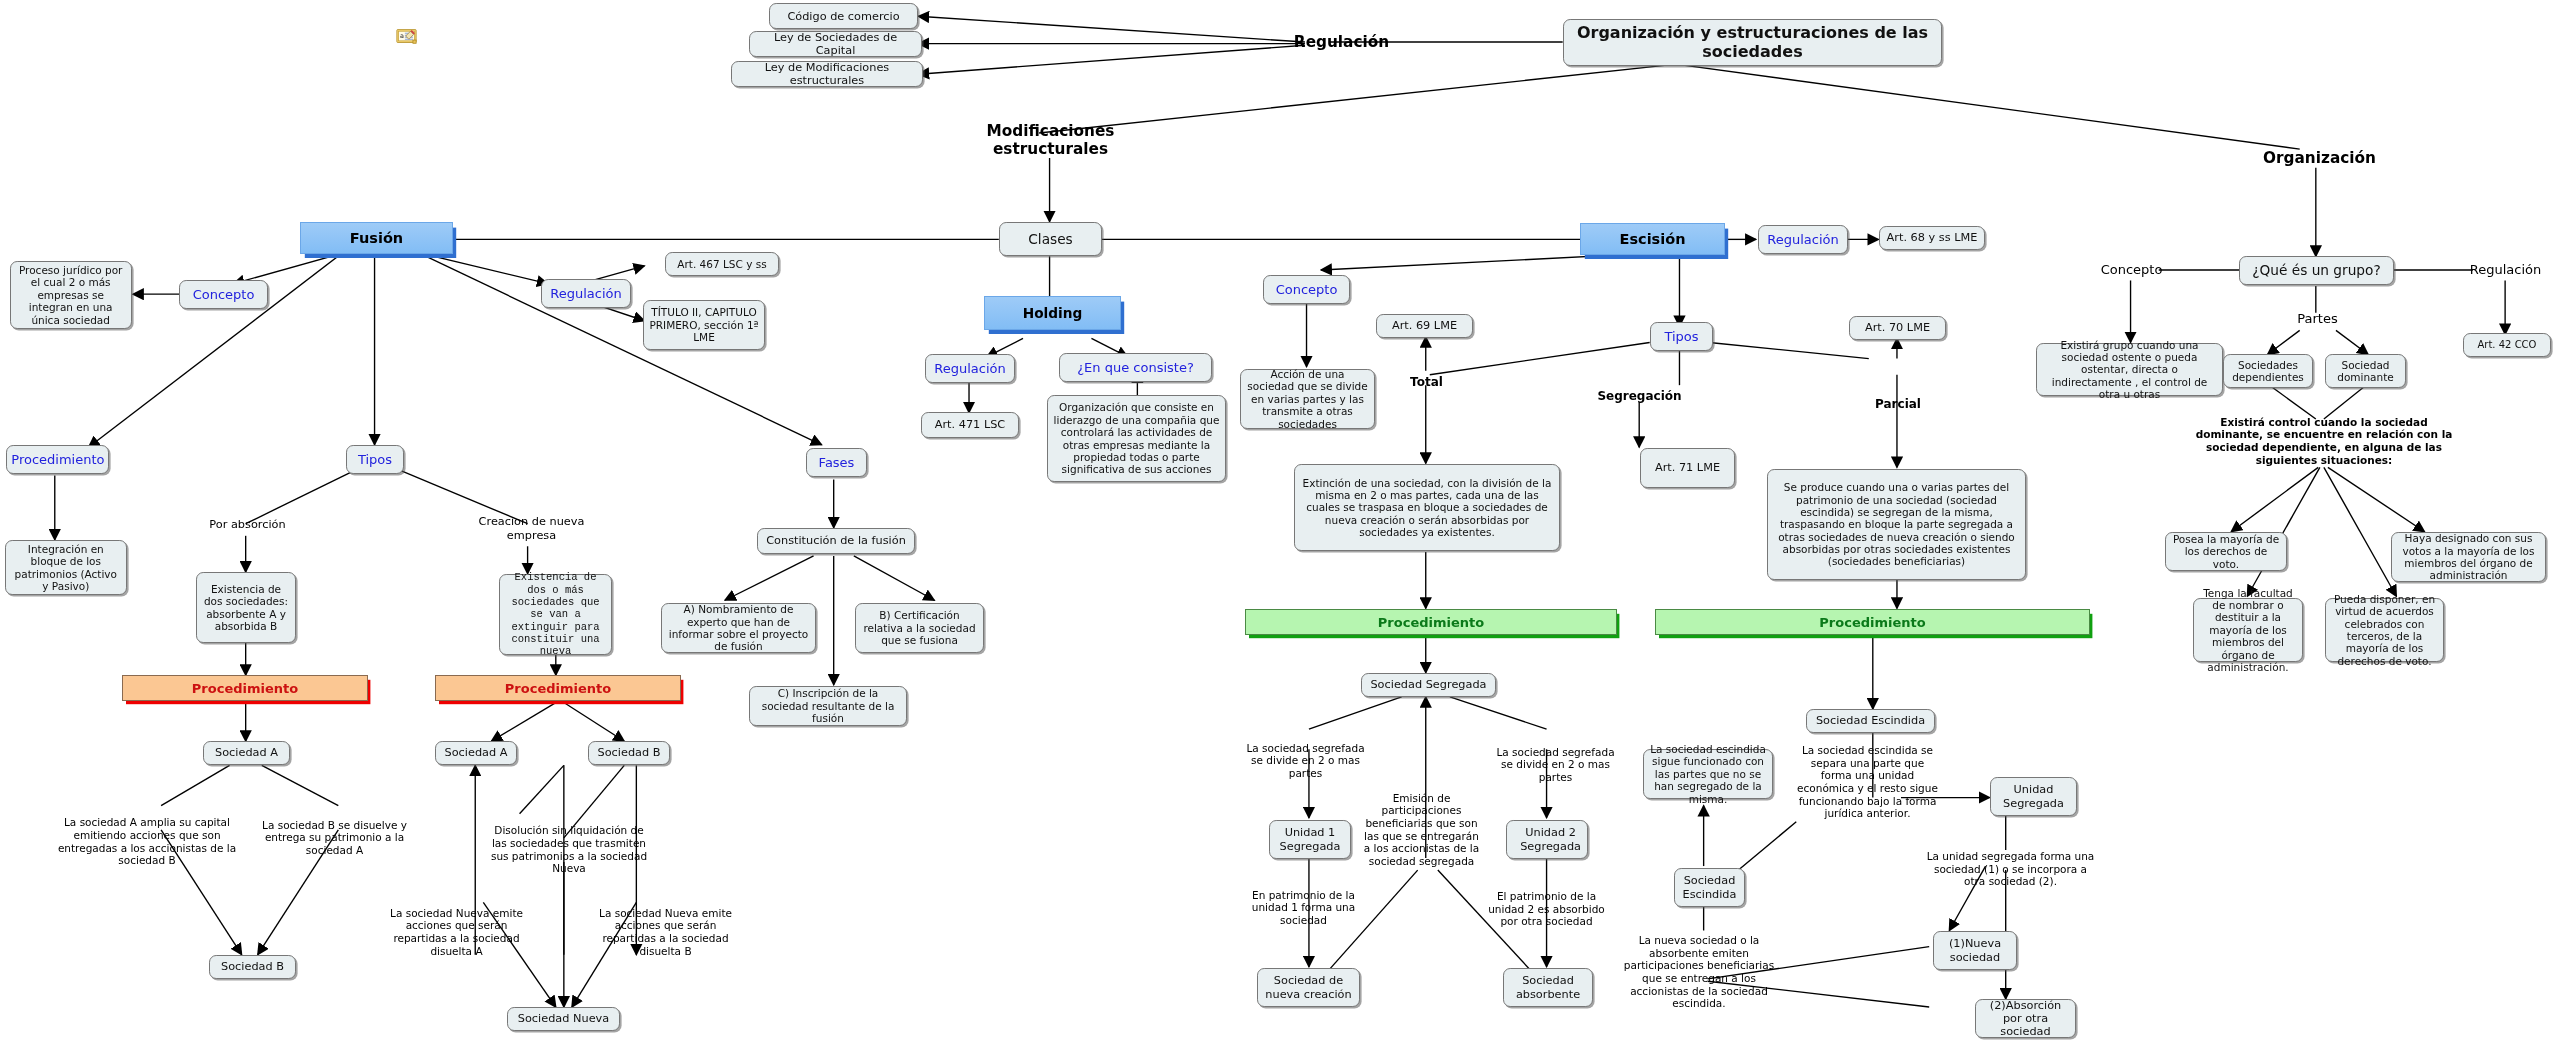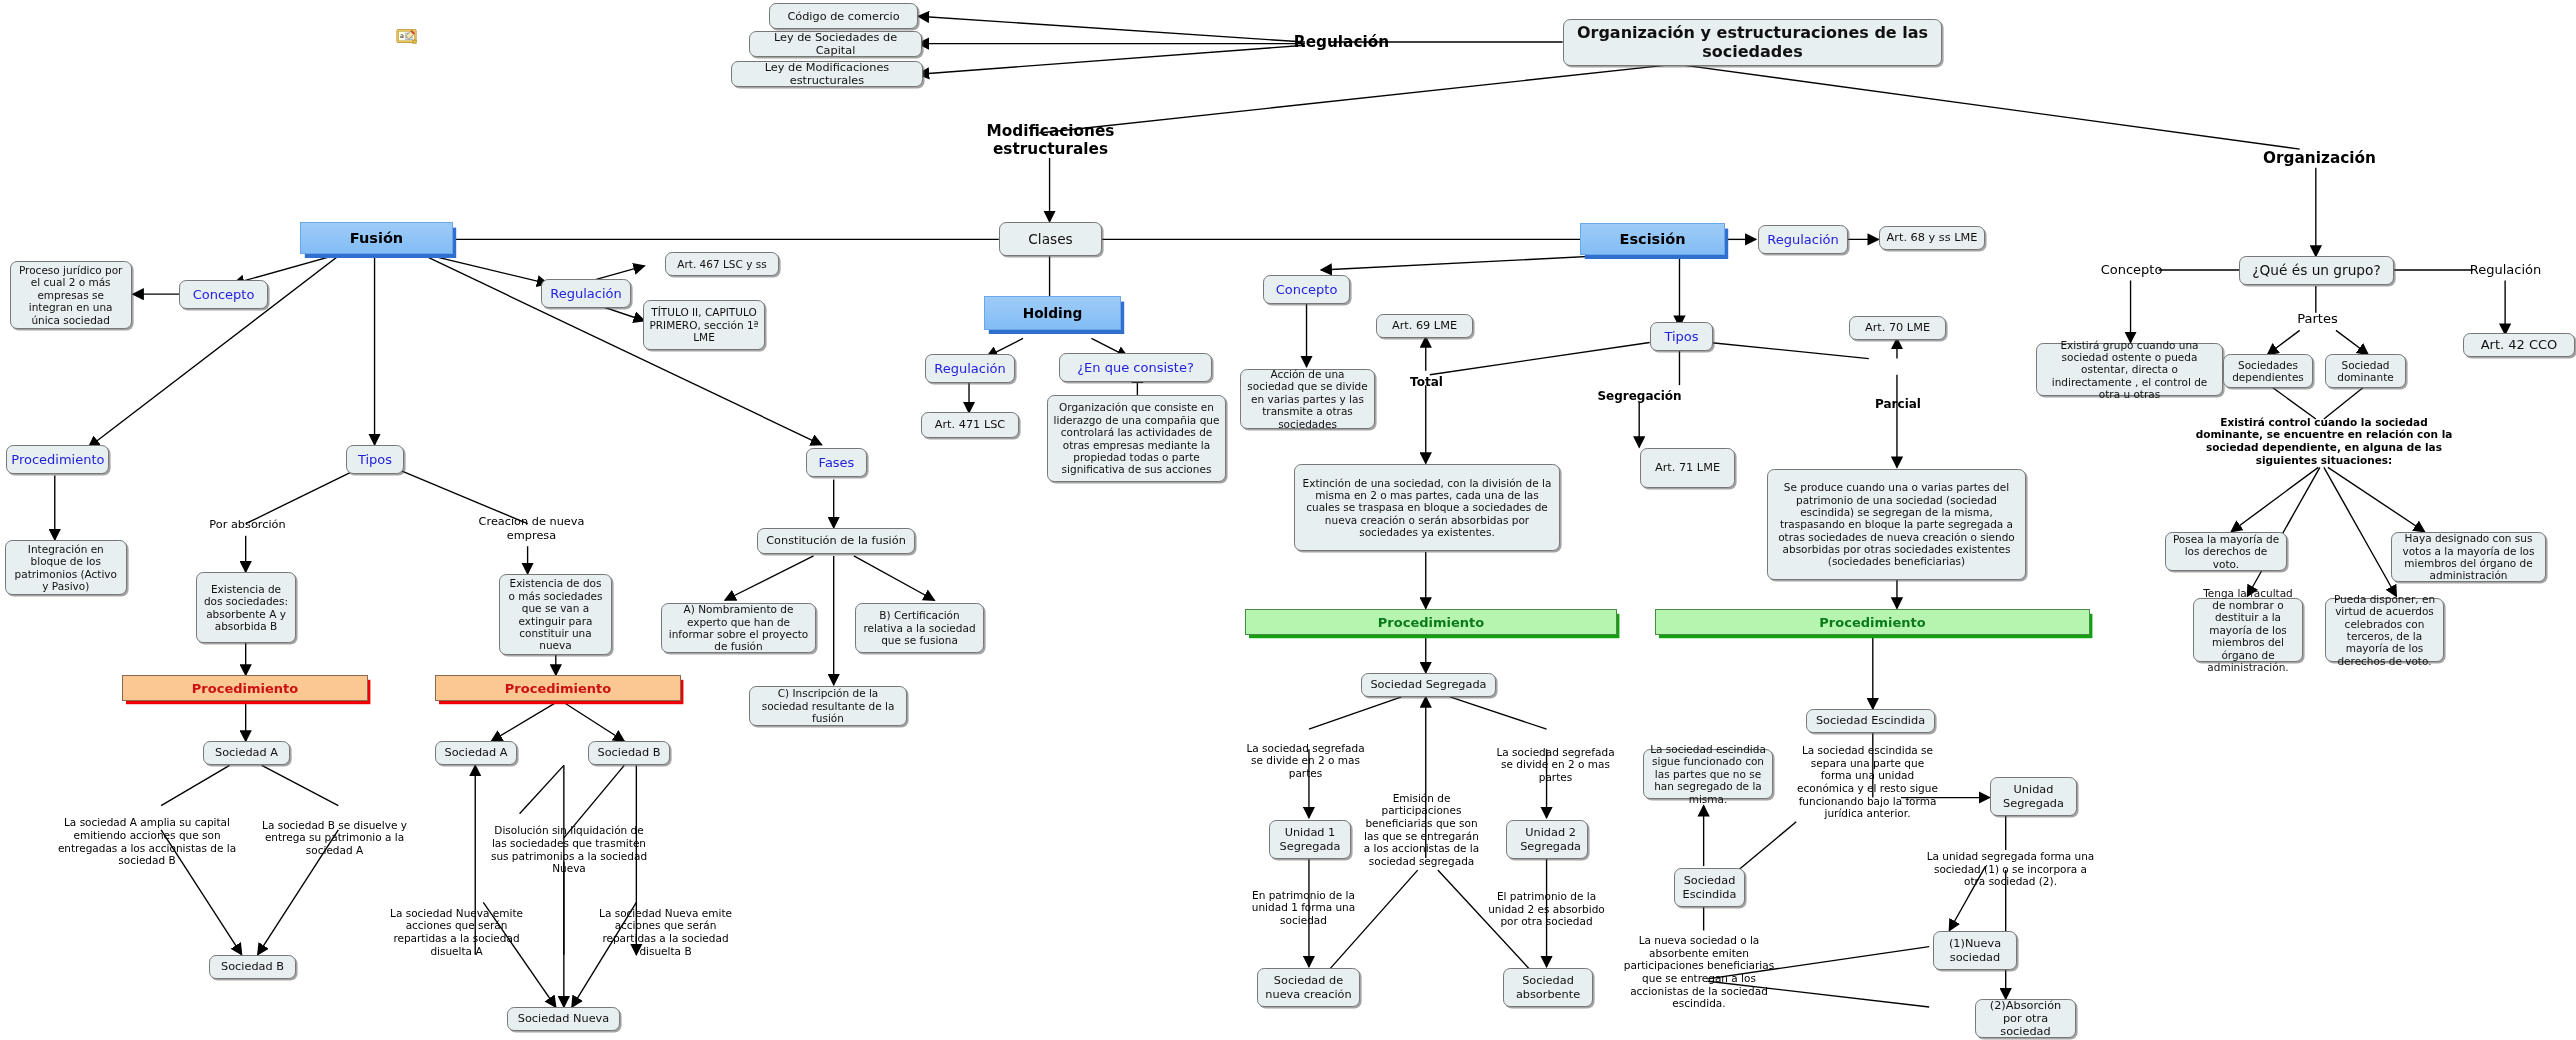--- a/index.html
+++ b/index.html
@@ -222,21 +222,21 @@
 
   <div class="node shadow blue-txt" style="left:6.4px;top:445px;width:103px;height:29px;font-size:13px;">Procedimiento</div>
   <div class="node shadow" style="left:4.8px;top:540px;width:122px;height:55px;font-size:10.5px;">Integración en bloque de los patrimonios (Activo y Pasivo)</div>
 
   <div class="node shadow blue-txt" style="left:346px;top:445px;width:58px;height:29px;font-size:13px;">Tipos</div>
 
   <div class="plain" style="left:187px;top:516px;width:121px;height:17.7px;font-size:11.3px;">Por absorción</div>
   <div class="node shadow" style="left:196px;top:572px;width:100px;height:71px;font-size:10.5px;">Existencia de dos sociedades: absorbente A y absorbida B</div>
 
   <div class="plain" style="left:471px;top:511px;width:121px;height:35px;font-size:11.3px;">Creacion de nueva empresa</div>
-  <div class="node shadow" style="left:499px;top:574px;width:113px;height:81px;font-size:10.5px;">Existencia de dos o más sociedades que se van a extinguir para constituir una nueva</div>
+  <div class="node shadow" style="left:499px;top:574px;width:113px;height:81px;font-size:10.5px;font-family:Liberation Mono, monospace;">Existencia de dos o más sociedades que se van a extinguir para constituir una nueva</div>
 
   <div class="proc-orange" style="left:122px;top:675px;width:246px;height:26px;font-size:13px;">Procedimiento</div>
   <div class="proc-orange" style="left:435px;top:675px;width:246px;height:26px;font-size:13px;">Procedimiento</div>
 
   <div class="node shadow" style="left:203px;top:741px;width:87px;height:24px;font-size:11.3px;">Sociedad A</div>
   <div class="node shadow" style="left:209px;top:955px;width:87px;height:24px;font-size:11.3px;">Sociedad B</div>
   <div class="plain" style="left:47px;top:814px;width:200px;height:55px;font-size:10.5px;">La sociedad A amplia su capital emitiendo acciones que son entregadas a los accionistas de la sociedad B</div>
   <div class="plain" style="left:258px;top:814px;width:153px;height:47px;font-size:10.5px;">La sociedad B se disuelve y entrega su patrimonio a la sociedad A</div>
 
   <div class="node shadow" style="left:435px;top:741px;width:82px;height:24px;font-size:11.3px;">Sociedad A</div>
@@ -296,21 +296,21 @@
   <div class="plain" style="left:1616px;top:931px;width:166px;height:82px;font-size:10.5px;">La nueva sociedad o la absorbente emiten participaciones beneficiarias que se entregan a los accionistas de la sociedad escindida.</div>
   <div class="node shadow" style="left:1933px;top:931px;width:84px;height:39px;font-size:11.3px;">(1)Nueva sociedad</div>
   <div class="node shadow" style="left:1975px;top:999px;width:101px;height:39px;font-size:11.3px;">(2)Absorción por otra sociedad</div>
 
   <div class="node shadow" style="left:2239px;top:256px;width:155px;height:29px;font-size:13.7px;">¿Qué és un grupo?</div>
 
   <div class="plain blue-txt" style="left:2083px;top:259px;width:97px;height:21px;font-size:13px;">Concepto</div>
   <div class="node shadow" style="left:2036px;top:343px;width:187px;height:53px;font-size:10.5px;">Existirá grupo cuando una sociedad ostente o pueda ostentar, directa o indirectamente , el control de otra u otras</div>
 
   <div class="plain blue-txt" style="left:2457px;top:259px;width:97px;height:21px;font-size:13px;">Regulación</div>
-  <div class="node shadow" style="left:2463px;top:333px;width:112px;height:24px;font-size:13px;">Art. 42 CCO</div>
+  <div class="node shadow" style="left:2463px;top:333px;width:88px;height:24px;font-size:10px;">Art. 42 CCO</div>
 
   <div class="plain blue-txt" style="left:2278px;top:308px;width:79px;height:21px;font-size:13px;">Partes</div>
   <div class="node shadow" style="left:2223px;top:354px;width:90px;height:34px;font-size:10.5px;">Sociedades dependientes</div>
   <div class="node shadow" style="left:2325px;top:354px;width:81px;height:34px;font-size:10.5px;">Sociedad dominante</div>
 
   <div class="plain" style="left:2191px;top:416px;width:266px;height:50px;font-size:10.5px;font-weight:bold;">Existirá control cuando la sociedad dominante, se encuentre en relación con la sociedad dependiente, en alguna de las siguientes situaciones:</div>
 
   <div class="node shadow" style="left:2165px;top:532px;width:122px;height:39px;font-size:10.5px;">Posea la mayoría de los derechos de voto.</div>
   <div class="node shadow" style="left:2193px;top:598px;width:110px;height:64px;font-size:10.5px;">Tenga la facultad de nombrar o destituir a la mayoría de los miembros del órgano de administración.</div>
   <div class="node shadow" style="left:2325px;top:598px;width:119px;height:64px;font-size:10.5px;">Pueda disponer, en virtud de acuerdos celebrados con terceros, de la mayoría de los derechos de voto.</div>

